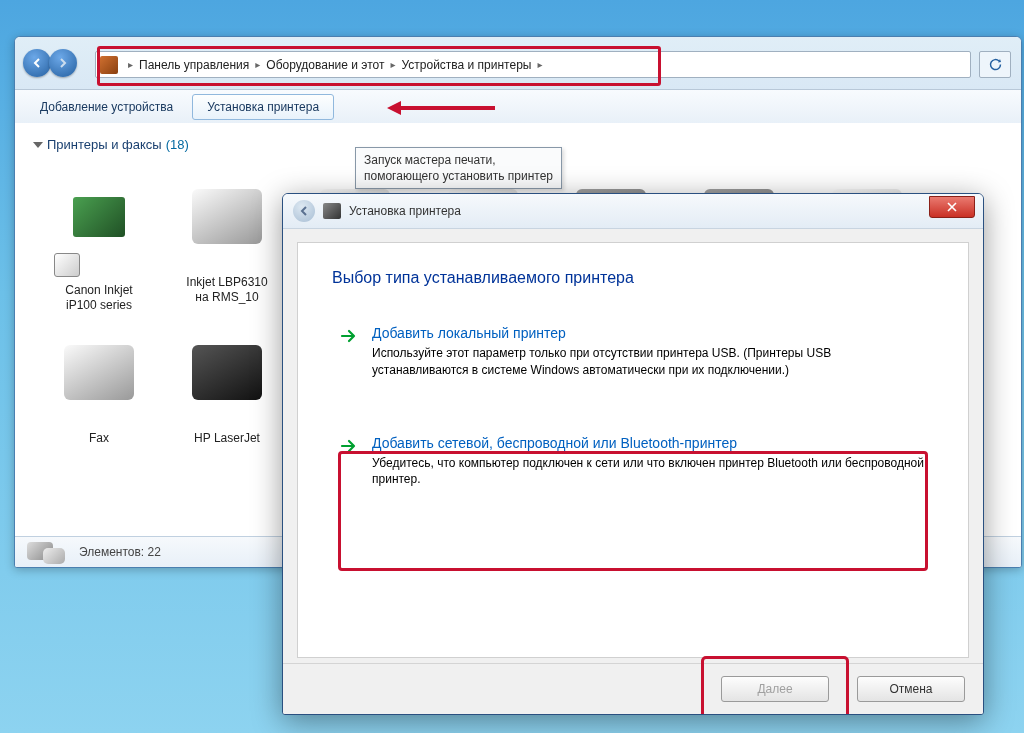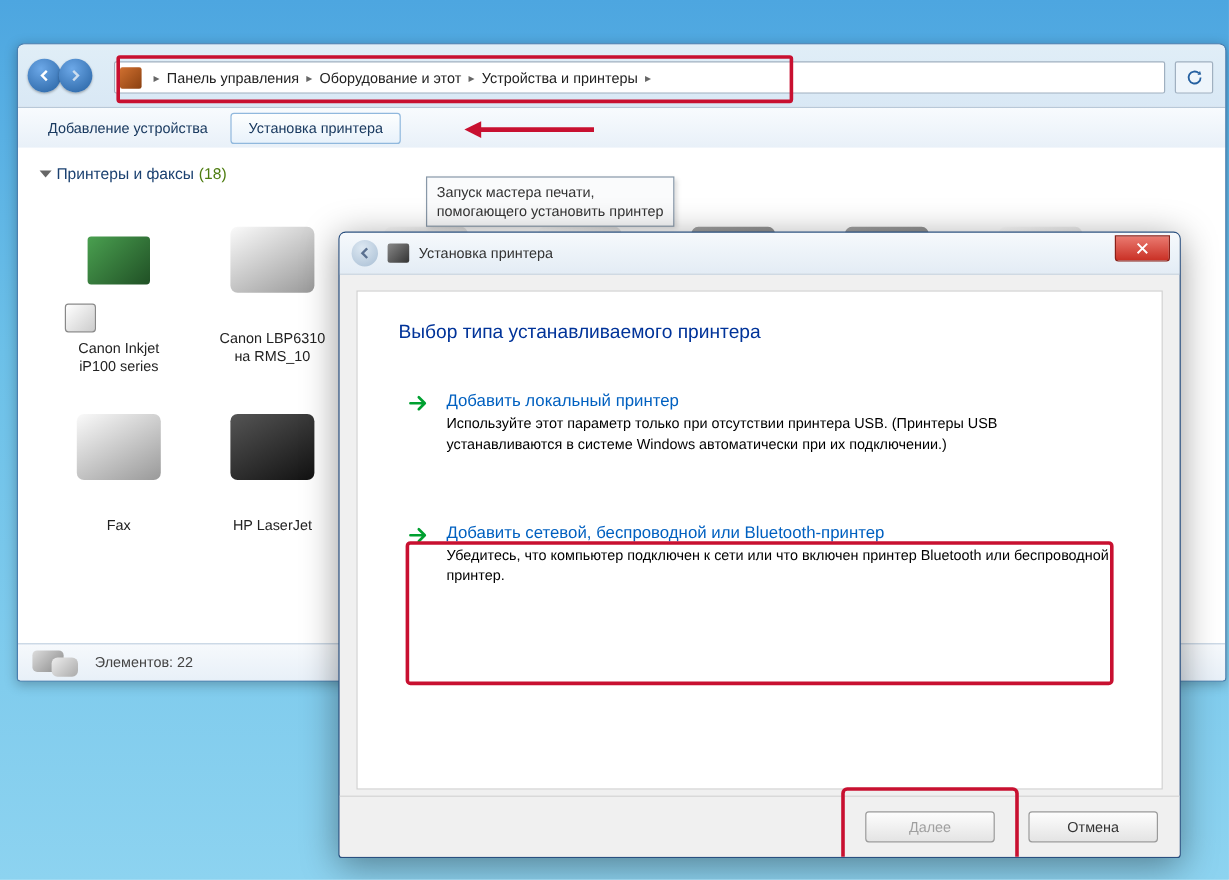--- a/index.html
+++ b/index.html
@@ -15,21 +15,21 @@
 .bc-item{color:#222}
 .refresh-area{position:absolute;right:10px;top:14px;width:30px;height:25px;background:#eef5fb;border:1px solid #a0b0c0;border-radius:2px;display:flex;align-items:center;justify-content:center;color:#2560a0}
 .toolbar{height:34px;background:linear-gradient(to bottom,#f8fbfe,#e8f0f8);border-bottom:1px solid #c0d0e0;display:flex;align-items:center;padding:0 10px;position:relative}
 .tb-btn{padding:5px 14px;color:#1a3a60;border:1px solid transparent;border-radius:3px;margin-right:4px;background:transparent}
 .tb-btn.hot{background:linear-gradient(to bottom,#fdfefe,#e8f2fb);border:1px solid #90b8dd}
 .tb-arrow{position:absolute;left:370px;top:8px}
 .tb-arrow svg{display:block}
 .content-area{position:absolute;left:0;top:86px;right:0;bottom:30px;background:#fff;padding:14px 20px;overflow:hidden}
 .grp-header{display:flex;align-items:center;font-size:13px;color:#1a4070;margin-bottom:19px}
 .grp-header .tri{display:inline-block;width:0;height:0;border-top:5px solid transparent;border-bottom:5px solid transparent;border-left:6px solid #666;margin-right:6px;transform:rotate(90deg)}
-.grp-count{color:#4d7c0f;margin-left:4px}
+.grp-count{color:#0369a1;margin-left:4px}
 .device-grid{display:flex;flex-wrap:wrap}
 .device{width:120px;text-align:center;margin:6px 4px 14px}
 .dev-ico{width:90px;height:80px;margin:0 auto 6px;position:relative}
 .dev-ico .shape{width:70px;height:55px;background:linear-gradient(150deg,#fafafa,#999);border-radius:6px;margin:12px auto 0;position:relative}
 .dev-ico.dark .shape{background:linear-gradient(150deg,#555,#111)}
 .dev-ico .photo{width:52px;height:40px;background:linear-gradient(135deg,#4aa050,#205025);border-radius:3px;margin:20px auto 0}
 .device-label{font-size:12px;color:#222;line-height:1.25}
 .badge{position:absolute;left:0;bottom:0;width:24px;height:22px;background:linear-gradient(135deg,#fff,#ccc);border:1px solid #888;border-radius:3px}
 .tooltip{position:absolute;left:340px;top:110px;background:#fafbfc;border:1px solid #8898a8;padding:4px 8px;font-size:12px;color:#333;line-height:1.35;box-shadow:2px 2px 4px rgba(0,0,0,0.15)}
 .statusbar{position:absolute;left:0;bottom:0;right:0;height:30px;background:linear-gradient(to bottom,#f6f9fc,#e8f0f8);border-top:1px solid #c0d0e0;display:flex;align-items:center;padding:0 10px;font-size:12px;color:#444}
@@ -113,21 +113,21 @@
             <div class="photo"></div>
             <div class="badge"></div>
           </div>
         <div class="device-label">Canon Inkjet</div>
         <div class="device-label">iP100 series</div>
       </div>
       <div class="device">
         <div class="dev-ico">
             <div class="shape"></div>
           </div>
-        <div class="device-label">Canon LBP6310</div>
+        <div class="device-label">Inkjet LBP6310</div>
         <div class="device-label">на RMS_10</div>
       </div>
       <div class="device" style="opacity:.55">
           <div class="dev-ico">
             <div class="shape"></div>
           </div>
         </div>
       <div class="device" style="opacity:.55">
           <div class="dev-ico">
             <div class="shape"></div>

